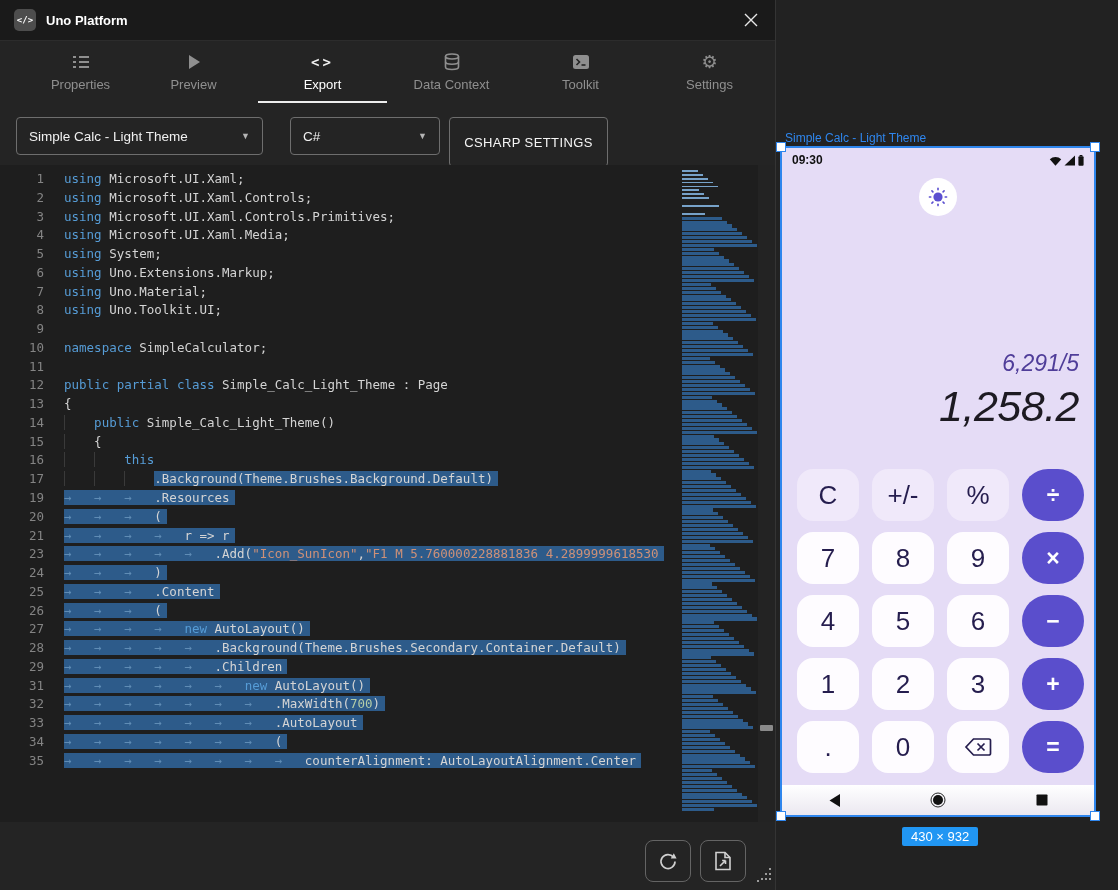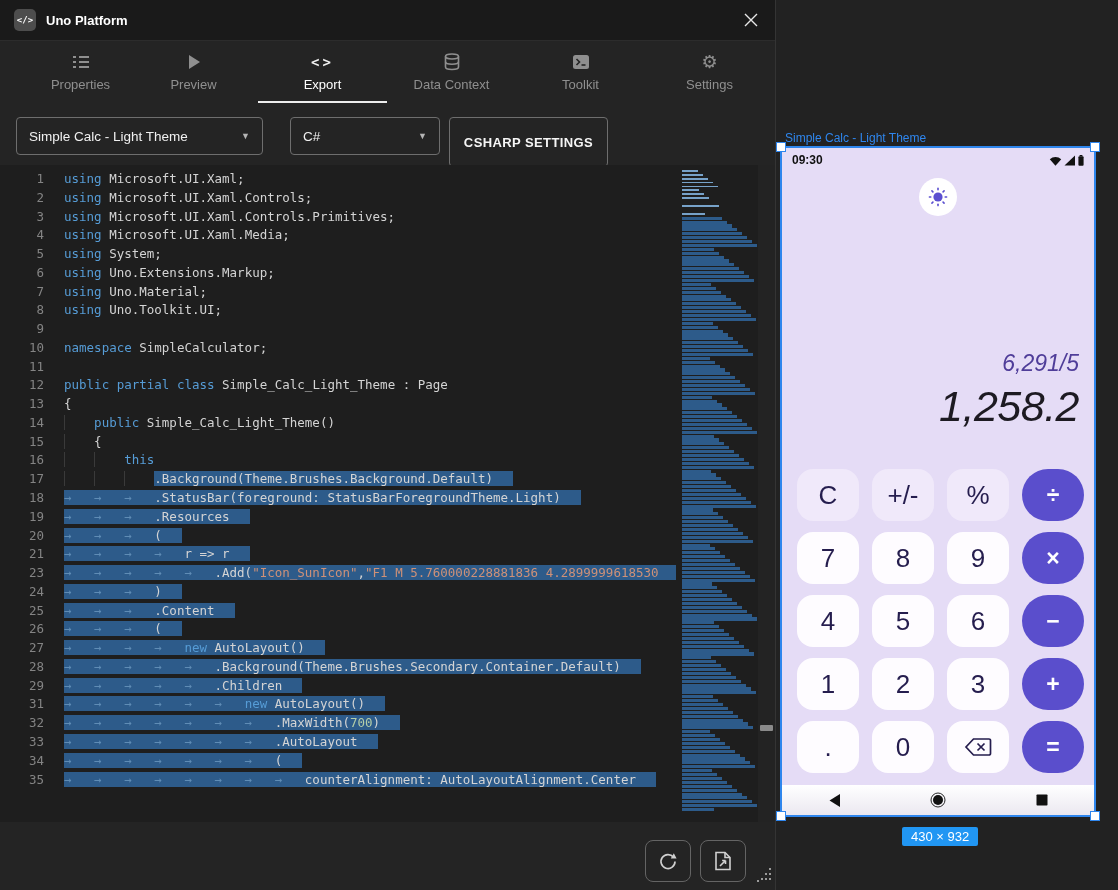--- a/index.html
+++ b/index.html
@@ -18,28 +18,28 @@
   .tab .ticon{height:18px;display:flex;align-items:center;justify-content:center;}
   .tab.active{color:#ffffff;}
   .tab-underline{position:absolute;left:258px;bottom:0;width:129px;height:2px;background:#ededed;}
   .exporticon{font-family:"DejaVu Sans Mono",monospace;font-weight:bold;font-size:14px;letter-spacing:3px;color:#f0f0f0;}
   .gearicon{font-size:18px;line-height:18px;color:#8f8f8f;}
   .toolbar{position:absolute;left:0;top:103px;width:775px;height:62px;background:#242424;}
   .dd{position:absolute;top:14px;height:38px;border:1px solid #6e6e6e;border-radius:4px;display:flex;align-items:center;
       padding:0 12px;color:#f0f0f0;font-size:13.5px;box-sizing:border-box;cursor:pointer;background:#242424;}
   .dd .caret{margin-left:auto;color:#b5b5b5;font-size:9px;padding-left:10px;}
   .tbtn{position:absolute;top:14px;height:50px;border:1px solid #6e6e6e;border-radius:4px;display:flex;align-items:center;justify-content:center;
-      color:#f5f5f5;font-size:13px;font-weight:bold;letter-spacing:.4px;box-sizing:border-box;cursor:pointer;}
+      color:#f5f5f5;font-size:13px;font-weight:normal;letter-spacing:.4px;box-sizing:border-box;cursor:pointer;}
   
   .editor{position:absolute;left:0;top:165px;width:775px;height:657px;background:var(--e-background);overflow:hidden;}
   .lines{position:absolute;left:0;top:5px;width:676px;overflow:hidden;font-family:"DejaVu Sans Mono",monospace;font-size:12.5px;}
   .line{position:relative;height:18.77px;line-height:18.77px;white-space:pre;}
   .ln{position:absolute;left:0;top:0;width:44px;text-align:right;color:var(--e-line-number);}
   .code{margin-left:64px;display:inline-block;white-space:pre;}
-  .sel{background:var(--e-selection);padding-right:20px;}
+  .sel{background:var(--e-selection);padding-right:5px;}
   .c-kw{color:var(--e-keyword);} .c-id{color:var(--e-text);} .c-str{color:var(--e-string);} .c-num{color:var(--e-number);} .c-ws{color:#5f8cb5;}
   .guide{background:repeating-linear-gradient(to right,#3a3a3a 0 1px,transparent 1px 30.1px);color:var(--e-text);}
   .minimap{position:absolute;left:682px;top:5px;width:75px;height:650px;overflow:hidden;}
   .mm-row{height:3.1px;margin-bottom:0.8px;background:#2d5b8a;}
   .scrollbar{position:absolute;left:758px;top:0;width:17px;height:657px;background:#232323;}
   .sb-thumb{position:absolute;left:2px;top:560px;width:13px;height:6px;background:#8a8a8a;border-radius:1px;}
   
   .bottombar{position:absolute;left:0;top:822px;width:775px;height:68px;background:#242424;}
   .fbtn{position:absolute;top:18px;width:46px;height:42px;border:1px solid #646464;border-radius:8px;display:flex;align-items:center;justify-content:center;cursor:pointer;box-sizing:border-box;}
   .grip{position:absolute;right:3px;bottom:3px;}
@@ -157,21 +157,20 @@
         <div class="line"><span class="ln">8</span><span class="code"><span class="c-kw">using</span><span class="c-id"> Uno.Toolkit.UI;</span></span></div>
         <div class="line"><span class="ln">9</span><span class="code"></span></div>
         <div class="line"><span class="ln">10</span><span class="code"><span class="c-kw">namespace</span><span class="c-id"> SimpleCalculator;</span></span></div>
         <div class="line"><span class="ln">11</span><span class="code"></span></div>
         <div class="line"><span class="ln">12</span><span class="code"><span class="c-kw">public</span><span class="c-id"> </span><span class="c-kw">partial</span><span class="c-id"> </span><span class="c-kw">class</span><span class="c-id"> Simple_Calc_Light_Theme : Page</span></span></div>
         <div class="line"><span class="ln">13</span><span class="code"><span class="c-id">{</span></span></div>
         <div class="line"><span class="ln">14</span><span class="code"><span class="c-id guide">    </span><span class="c-kw">public</span><span class="c-id"> Simple_Calc_Light_Theme()</span></span></div>
         <div class="line"><span class="ln">15</span><span class="code"><span class="c-id guide">    </span><span class="c-id">{</span></span></div>
         <div class="line"><span class="ln">16</span><span class="code"><span class="c-id guide">        </span><span class="c-kw">this</span></span></div>
         <div class="line"><span class="ln">17</span><span class="code"><span class="c-id guide">            </span><span class="sel"><span class="c-id">.Background(Theme.Brushes.Background.Default)</span></span></span></div>
-        <div class="line"><span class="ln">18</span><span class="code"><span class="sel"><span class="c-ws">→   →   →   </span><span class="c-id">.StatusBar(foreground: StatusBarForegroundTheme.Light)</span></span></span></div>
         <div class="line"><span class="ln">19</span><span class="code"><span class="sel"><span class="c-ws">→   →   →   </span><span class="c-id">.Resources</span></span></span></div>
         <div class="line"><span class="ln">20</span><span class="code"><span class="sel"><span class="c-ws">→   →   →   </span><span class="c-id">(</span></span></span></div>
         <div class="line"><span class="ln">21</span><span class="code"><span class="sel"><span class="c-ws">→   →   →   →   </span><span class="c-id">r =&gt; r</span></span></span></div>
         <div class="line"><span class="ln">23</span><span class="code"><span class="sel"><span class="c-ws">→   →   →   →   →   </span><span class="c-id">.Add(</span><span class="c-str">"Icon_SunIcon"</span><span class="c-id">,</span><span class="c-str">"F1 M 5.760000228881836 4.2899999618530</span></span></span></div>
         <div class="line"><span class="ln">24</span><span class="code"><span class="sel"><span class="c-ws">→   →   →   </span><span class="c-id">)</span></span></span></div>
         <div class="line"><span class="ln">25</span><span class="code"><span class="sel"><span class="c-ws">→   →   →   </span><span class="c-id">.Content</span></span></span></div>
         <div class="line"><span class="ln">26</span><span class="code"><span class="sel"><span class="c-ws">→   →   →   </span><span class="c-id">(</span></span></span></div>
         <div class="line"><span class="ln">27</span><span class="code"><span class="sel"><span class="c-ws">→   →   →   →   </span><span class="c-kw">new</span><span class="c-id"> AutoLayout()</span></span></span></div>
         <div class="line"><span class="ln">28</span><span class="code"><span class="sel"><span class="c-ws">→   →   →   →   →   </span><span class="c-id">.Background(Theme.Brushes.Secondary.Container.Default)</span></span></span></div>
         <div class="line"><span class="ln">29</span><span class="code"><span class="sel"><span class="c-ws">→   →   →   →   →   </span><span class="c-id">.Children</span></span></span></div>

